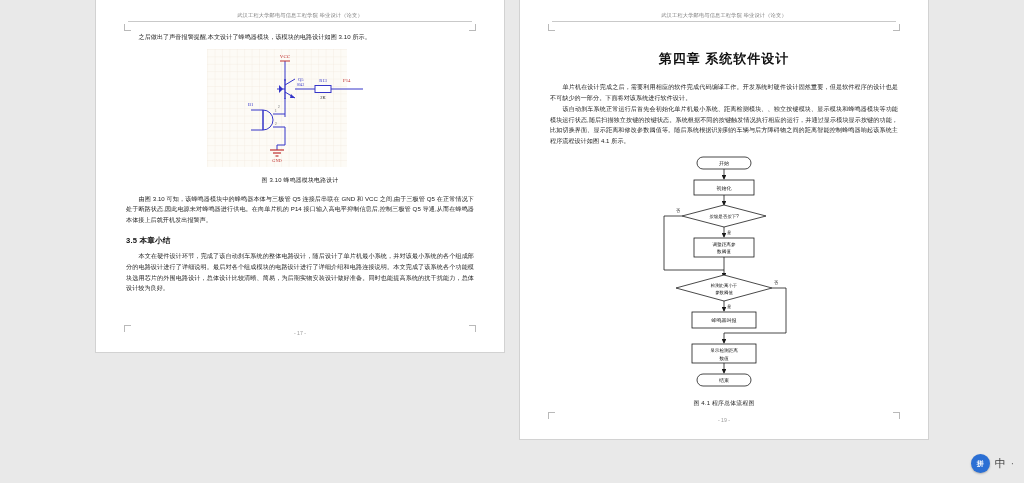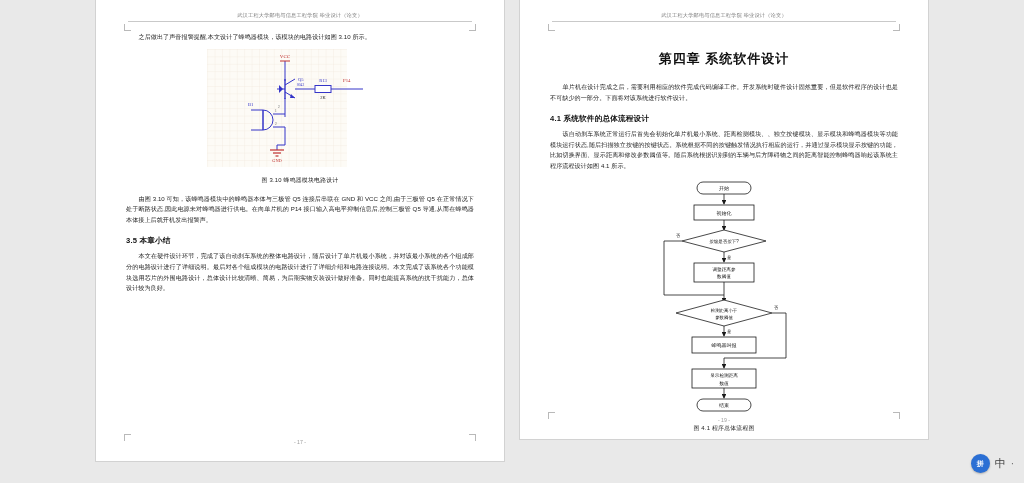--- a/index.html
+++ b/index.html
@@ -11,21 +11,21 @@
   body { background: #e8e8e8; position: relative; }
 
   .viewer { position: absolute; inset: 0; background: #e9e9e9; }
 
   .page {
     position: absolute;
     top: 0;
     background: #ffffff;
     box-shadow: 0 0 0 1px #d2d2d2;
   }
-  .page-left  { left: 96px;  width: 408px; height: 461px; }
+  .page-left  { left: 96px;  width: 408px; height: 352px; }
   .page-right { left: 520px; width: 408px; height: 439px; }
 
   .pg-inner { position: absolute; inset: 0; padding: 12px 26px 0 26px; }
 
   .hdr {
     text-align: center;
     font-size: 5.2px;
     color: #7a7a7a;
     letter-spacing: .2px;
     padding-bottom: 2px;
@@ -212,21 +212,20 @@
       <div class="crop tr"></div>
       <div class="crop bl"></div>
       <div class="crop br"></div>
 
       <div class="body-area">
 
         <h2 class="chapter">第四章    系统软件设计</h2>
 
         <p class="para">单片机在设计完成之后，需要利用相应的软件完成代码编译工作。开发系统时硬件设计固然重要，但是软件程序的设计也是不可缺少的一部分。下面将对该系统进行软件设计。</p>
 
-        <h3 class="sec">4.1 系统软件的总体流程设计</h3>
         <p class="para">该自动刹车系统正常运行后首先会初始化单片机最小系统、距离检测模块、、独立按键模块、显示模块和蜂鸣器模块等功能模块运行状态,随后扫描独立按键的按键状态。系统根据不同的按键触发情况执行相应的运行，并通过显示模块显示按键的功能，比如切换界面、显示距离和修改参数阈值等。随后系统根据识别到的车辆与后方障碍物之间的距离智能控制蜂鸣器响起该系统主程序流程设计如图 4.1 所示。</p>
 
         <div class="fig-flow">
           <svg width="200" height="192" viewBox="0 0 200 192">
             <defs>
               <marker id="ah" markerWidth="6" markerHeight="6" refX="5" refY="3" orient="auto">
                 <path d="M0,0 L6,3 L0,6 z" fill="#1a1a1a"></path>
               </marker>
             </defs>
 

